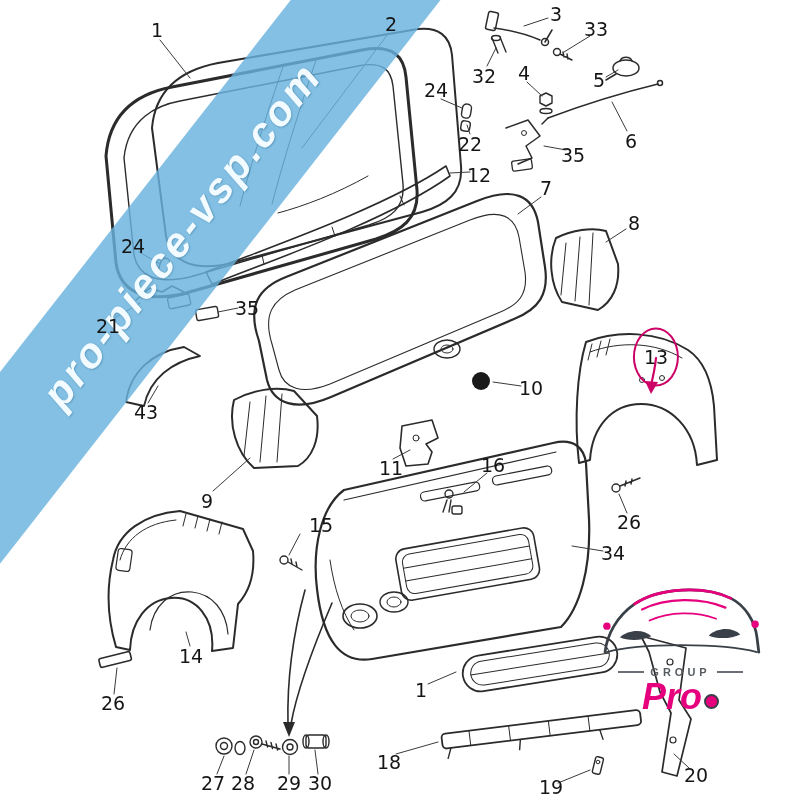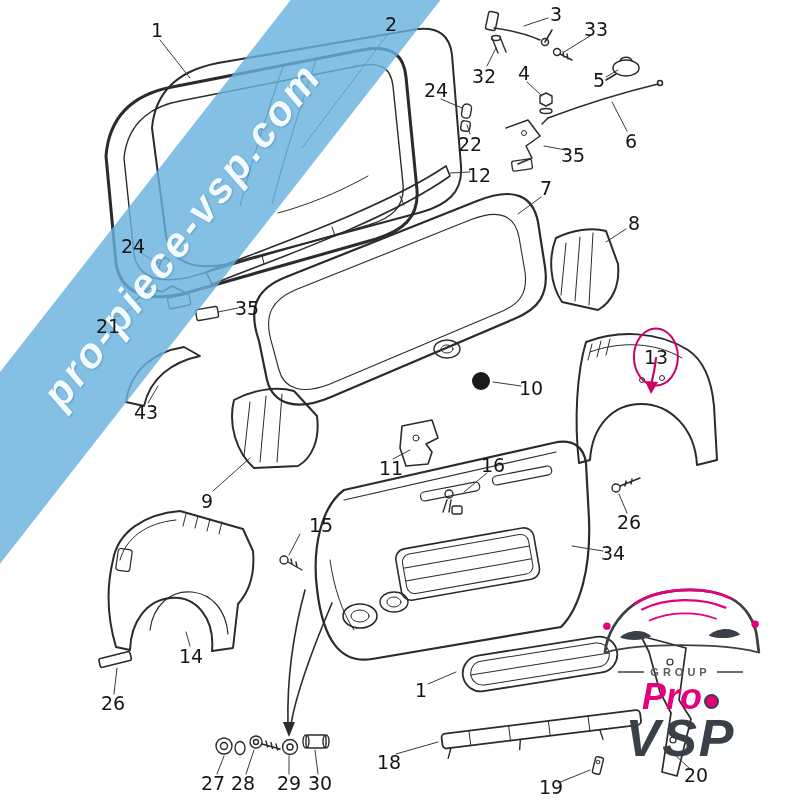--- a/index.html
+++ b/index.html
@@ -335,16 +335,15 @@
     </svg>
     <div class="logo-group-row">
       <span class="gline"></span>
       <span class="gtext">GROUP</span>
       <span class="gline"></span>
     </div>
     <div class="logo-pro-row">
       <span class="logo-pro">Pro</span>
       <span class="logo-dot"></span>
     </div>
-    <div class="logo-vsp">VSP</div>
   </div>
 
 </div>
 
 </body></html>

